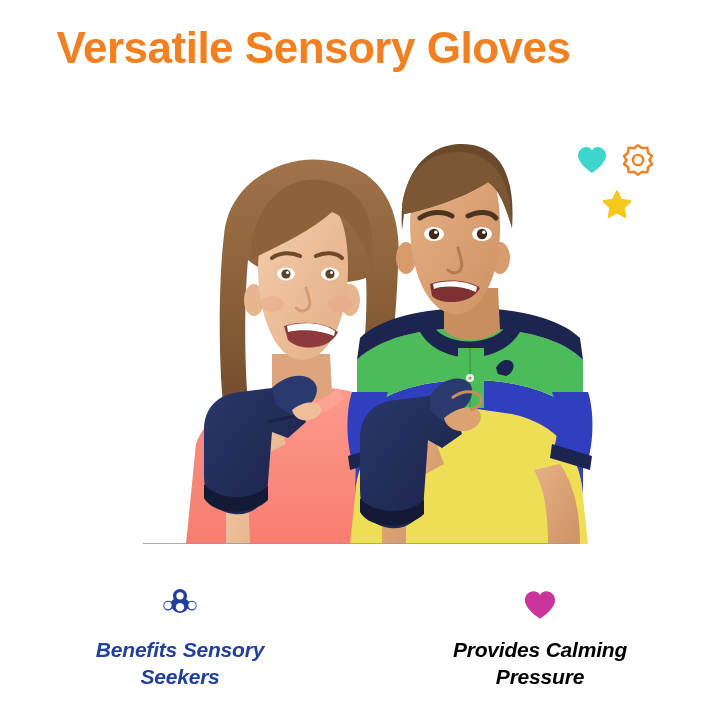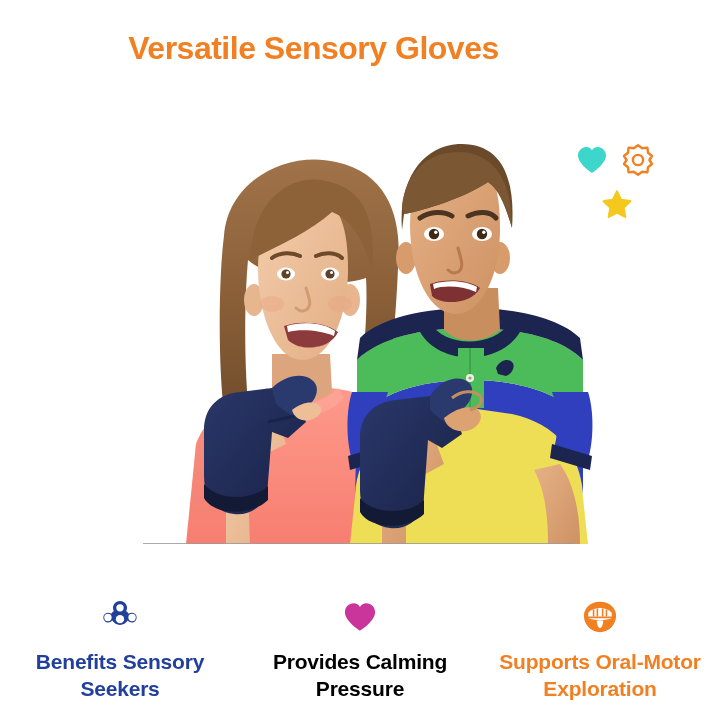--- a/index.html
+++ b/index.html
@@ -22,21 +22,21 @@
     overflow: hidden;
   }
 
   
   .title {
     position: absolute;
     top: 20px;
     left: 0;
     width: 627px;
     text-align: center;
-    font-size: 32px;
+    font-size: 44px;
     line-height: 56px;
     font-weight: 700;
     letter-spacing: -0.5px;
     color: #F18023;
     white-space: nowrap;
   }
 
   
   .hero {
     position: absolute;
@@ -65,21 +65,22 @@
   .deco-star  { left: 602px; top: 189px; width: 30px; height: 30px; }
 
   
   .features {
     position: absolute;
     left: 0;
     top: 572px;
     width: 720px;
     height: 130px;
     display: flex;
-    align-items: flex-end;
+    align-items: center;
+    font-style: italic;
   }
   .feature {
     flex: 1 1 0;
     display: flex;
     flex-direction: column;
     align-items: center;
     text-align: center;
   }
   .feature-icon {
     height: 42px;
@@ -336,35 +337,15 @@
       <div class="feature-icon">
         <svg viewBox="0 0 36 34" width="34" height="32" xmlns="http://www.w3.org/2000/svg">
           <path d="M18 31.5 C18 31.5 2 21.6 2 11.9 C2 6.4 6.3 2.4 11.2 2.4
                    C14.2 2.4 16.9 4 18 6.4 C19.1 4 21.8 2.4 24.8 2.4
                    C29.7 2.4 34 6.4 34 11.9 C34 21.6 18 31.5 18 31.5 Z" fill="#C9359B"></path>
         </svg>
       </div>
       <div class="feature-label">Provides Calming Pressure</div>
     </div>
 
-    <div class="feature f3">
-      <div class="feature-icon">
-        <svg viewBox="0 0 40 38" width="38" height="36" xmlns="http://www.w3.org/2000/svg">
-          <path d="M20 3 C29.5 3 37 9.2 37 17.8 C37 27.2 29.5 35 20 35
-                   C10.5 35 3 27.2 3 17.8 C3 9.2 10.5 3 20 3 Z" fill="#F18023"></path>
-          <path d="M7.6 14.4 C11 11.2 15.2 9.6 20 9.6 C24.8 9.6 29 11.2 32.4 14.4
-                   L32.4 18.6 L7.6 18.6 Z" fill="#ffffff"></path>
-          <g stroke="#F18023" stroke-width="1.7">
-            <line x1="13.2" y1="11.2" x2="13.2" y2="18.4"></line>
-            <line x1="17.2" y1="10" x2="17.2" y2="18.4"></line>
-            <line x1="22.8" y1="10" x2="22.8" y2="18.4"></line>
-            <line x1="26.8" y1="11.2" x2="26.8" y2="18.4"></line>
-          </g>
-          <path d="M7.6 20.4 L32.4 20.4 C30 21.6 25.4 22.4 20 22.4
-                   C14.6 22.4 10 21.6 7.6 20.4 Z" fill="#ffffff"></path>
-          <path d="M16.6 22.6 C16.6 26.6 17.8 29.6 20 31 C22.2 29.6 23.4 26.6 23.4 22.6 Z" fill="#ffffff"></path>
-        </svg>
-      </div>
-      <div class="feature-label">Supports Oral-Motor Exploration</div>
-    </div>
 
   </div>
 </div>
 
 </body></html>

